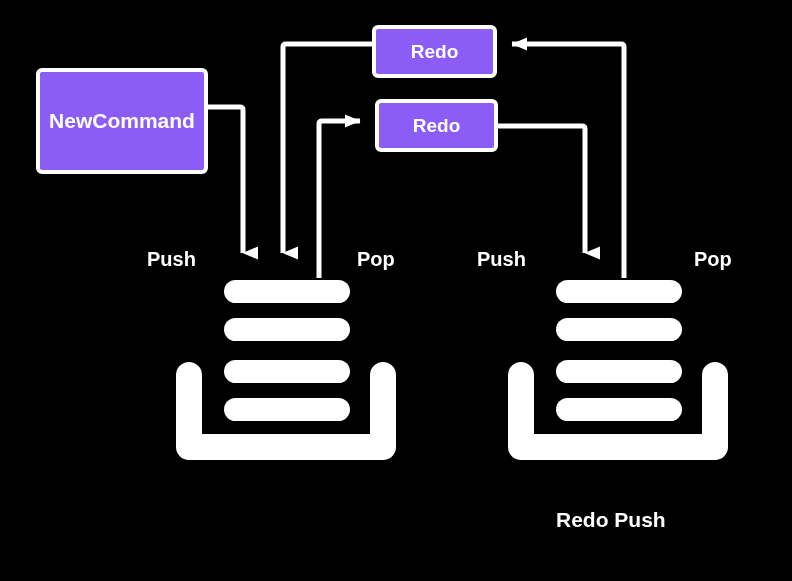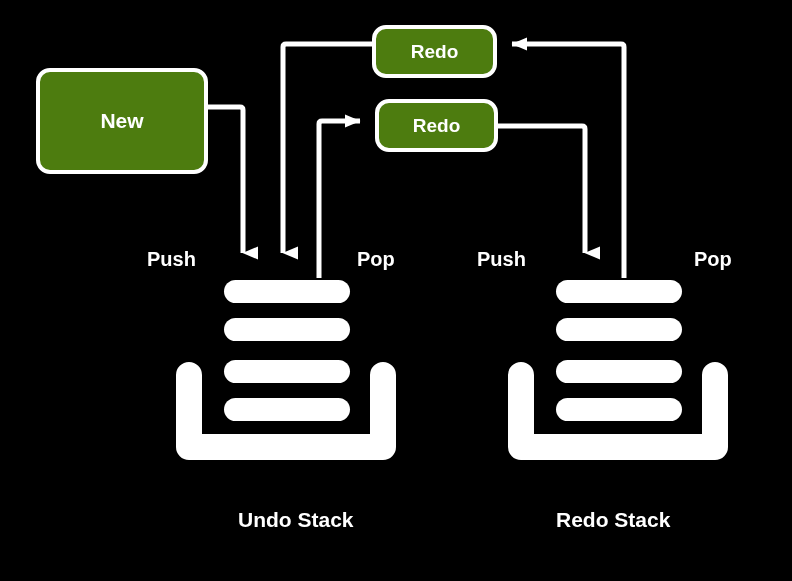--- a/index.html
+++ b/index.html
@@ -1,21 +1,21 @@
 <!DOCTYPE html>
 <html><head>
 <meta charset="utf-8">
 <style>
   html,body{margin:0;padding:0;background:#000;}
   body{width:792px;height:581px;overflow:hidden;
        font-family:"Liberation Sans",sans-serif;}
   #stage{position:relative;width:792px;height:581px;background:#000;}
   svg.layer{position:absolute;left:0;top:0;width:792px;height:581px;}
   .node-box{position:absolute;box-sizing:border-box;border:4px solid #fff;
-            border-radius:14px;background:#4d7c0f;display:flex;align-items:center;
+            border-radius:6px;background:#8b5cf6;display:flex;align-items:center;
             justify-content:center;text-align:center;color:#fff;font-weight:bold;}
   #box-new-command{left:36px;top:68px;width:172px;height:106px;font-size:21px;line-height:1.18;}
   #box-redo{left:372px;top:25px;width:125px;height:53px;font-size:19px;}
   #box-undo{left:375px;top:99px;width:123px;height:53px;font-size:19px;}
   .flow-label{position:absolute;color:#fff;font-weight:bold;font-size:20px;
               white-space:nowrap;text-align:center;}
   #label-push-undo{left:147px;top:248px;}
   #label-pop-undo{left:357px;top:248px;}
   #label-push-redo{left:477px;top:248px;}
   #label-pop-redo{left:694px;top:248px;}
@@ -68,27 +68,27 @@
       <rect x="556" y="318" width="126" height="23" rx="11.5"></rect>
       <rect x="556" y="360" width="126" height="23" rx="11.5"></rect>
       <rect x="556" y="398" width="126" height="23" rx="11.5"></rect>
       <path d="M521,375 V447 H715 V375" fill="none" stroke="#fff" stroke-width="26" stroke-linecap="round" stroke-linejoin="round"></path>
     </g>
   </svg>
 
   <div class="node-box" id="box-new-command">
     <span>New</span>
       <br>
+    <span>Command</span>
   </div>
 
   <div class="node-box" id="box-redo">Redo</div>
 
   <div class="node-box" id="box-undo">Redo</div>
 
   <div class="flow-label" id="label-push-undo">Push</div>
   <div class="flow-label" id="label-pop-undo">Pop</div>
   <div class="flow-label" id="label-push-redo">Push</div>
   <div class="flow-label" id="label-pop-redo">Pop</div>
 
-  <div class="stack-title" id="title-undo-stack">Undo Stack</div>
-  <div class="stack-title" id="title-redo-stack">Redo Stack</div>
+  <div class="stack-title" id="title-redo-stack">Redo Push</div>
 
 </div>
 
 </body></html>

